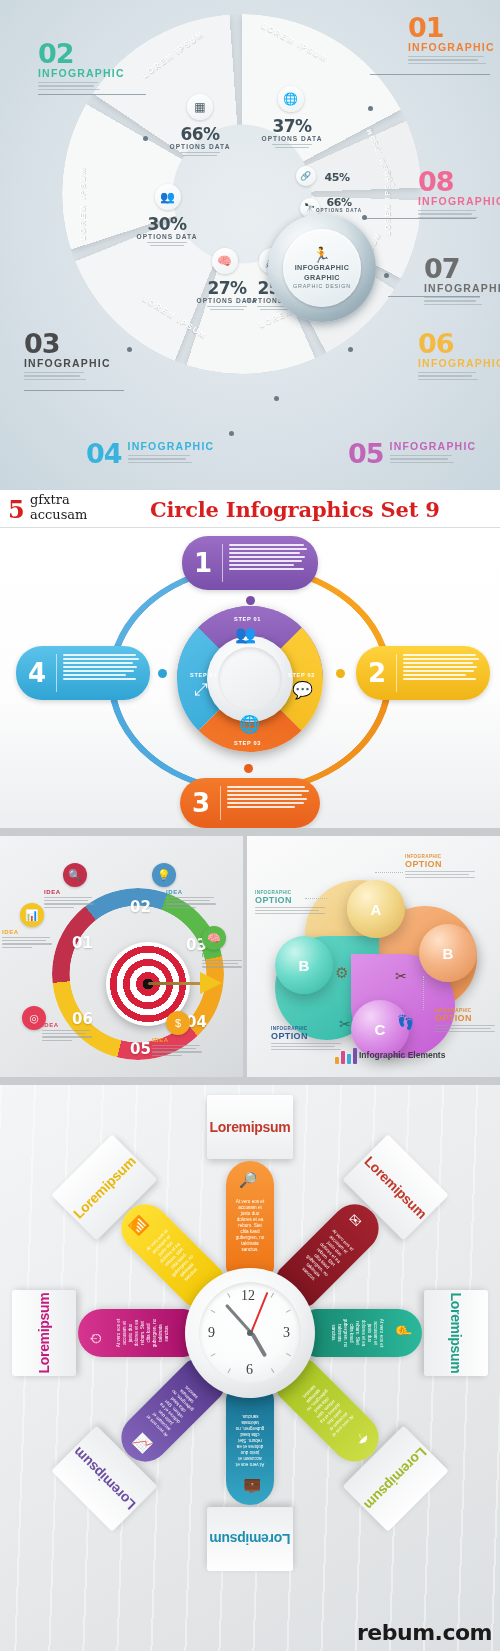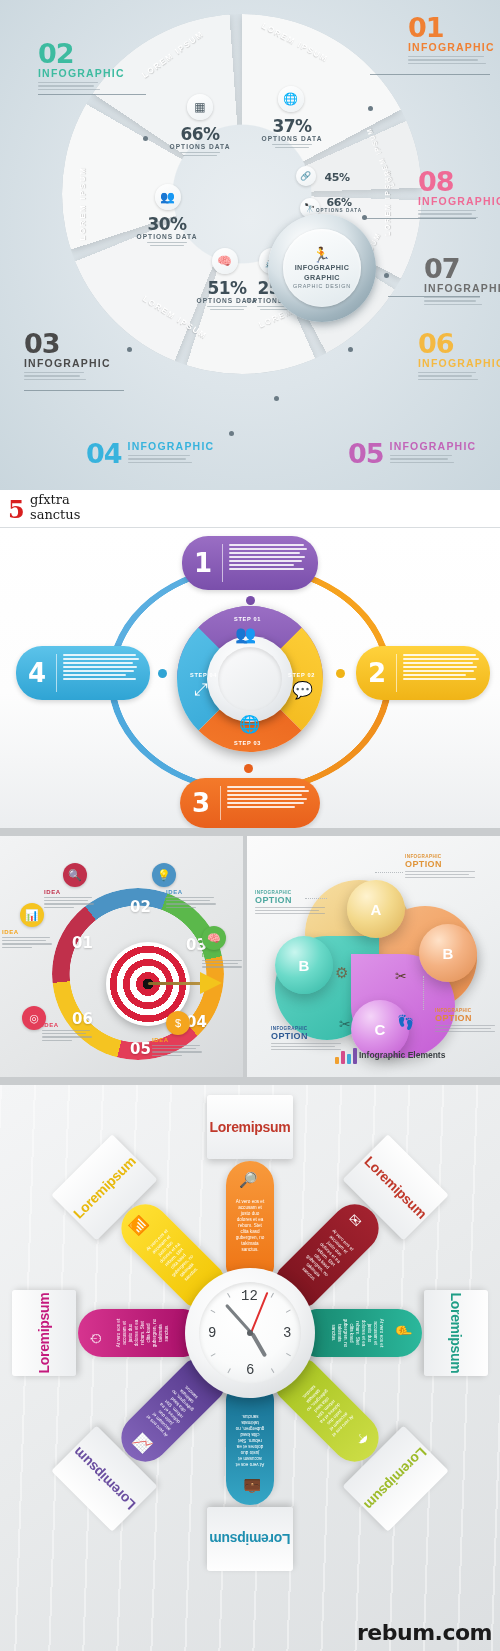--- a/index.html
+++ b/index.html
@@ -174,21 +174,21 @@
   .clock {
     position:absolute; left:185px; top:183px; width:130px; height:130px; border-radius:50%;
     background:radial-gradient(circle at 38% 30%, #ffffff 0%, #f4f5f6 50%, #cfd3d6 100%);
     box-shadow:0 5px 14px rgba(0,0,0,.28);
   }
   .clock-face {
     position:absolute; left:14px; top:14px; width:102px; height:102px; border-radius:50%;
     background:radial-gradient(circle at 42% 32%, #ffffff 0%, #fafbfb 55%, #e3e6e8 100%);
     box-shadow:inset 0 2px 5px rgba(0,0,0,.12);
   }
-  .cnum { position:absolute; font-size:14px; color:#3a3f43; font-family:Liberation Mono, monospace; }
+  .cnum { position:absolute; font-size:14px; color:#3a3f43; font-family:Liberation Serif, serif; }
   .tick { position:absolute; left:50%; top:5px; width:1.4px; height:5px; background:#a9aeb2;
           transform-origin:0.7px 46px; }
   .hand { position:absolute; left:50%; bottom:50%; transform-origin:bottom center; border-radius:2px; }
   .watermark { position:absolute; right:8px; bottom:6px; font-size:22px; font-weight:bold; color:#1a1a1a;
                font-family:"DejaVu Sans", sans-serif; letter-spacing:-.5px; }
 </style>
 </head>
 <body>
 
 <div class="panel" id="panel1">
@@ -275,21 +275,21 @@
       <div class="v">30%</div>
       <div class="s">OPTIONS DATA</div>
       <div class="m">
           <i style="width:40px"></i>
           <i style="width:34px"></i>
         </div>
     </div>
 
     <div class="ico" style="left:150px;top:234px;">🧠</div>
     <div class="pct" style="left:125px;top:264px;width:80px;">
-      <div class="v">51%</div>
+      <div class="v">27%</div>
       <div class="s">OPTIONS DATA</div>
       <div class="m">
           <i style="width:40px"></i>
           <i style="width:34px"></i>
         </div>
     </div>
 
     <div class="ico" style="left:197px;top:234px;">🔬</div>
     <div class="pct" style="left:175px;top:264px;width:80px;">
       <div class="v">25%</div>
@@ -428,22 +428,23 @@
   </div>
   <div class="leader" style="left:366px;top:218px;width:110px;"></div>
   <div class="dot" style="left:362px;top:215px;"></div>
 </div>
 
 <div class="panel" id="band">
   <div class="wrap">
     <div class="five">5</div>
     <div class="sv">
       <div>gfxtra</div>
-      <div>sanctus</div>
-    </div>
+      <div>accusam</div>
+    </div>
+    <div class="bandtitle">Circle Infographics Set 9</div>
     <div class="band-rule"></div>
   </div>
 </div>
 
 <div class="panel" id="panel2">
   <div class="ring-l"></div>
 
   <div class="pill" style="left:182px;top:8px;width:136px;height:54px;background:linear-gradient(180deg,#9a6ec4,#7a4fab);">
     <div class="n">1</div>
     <div class="bar"></div>

